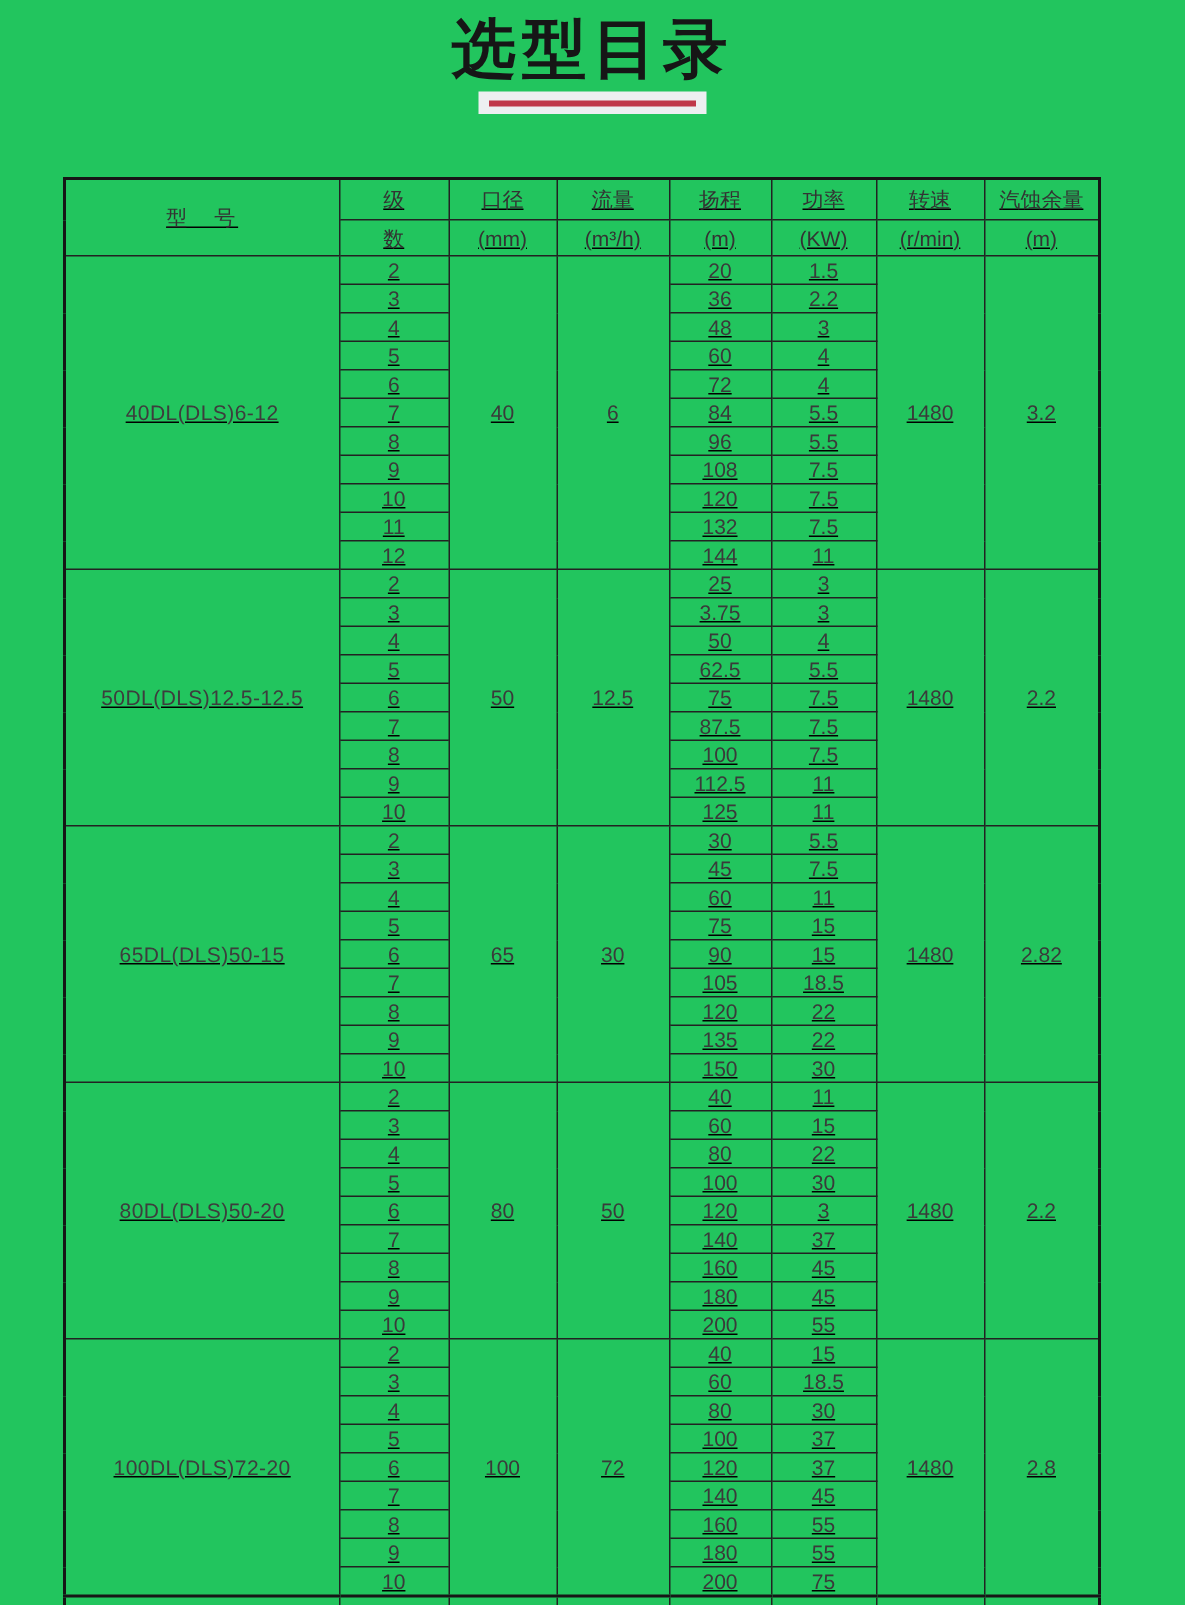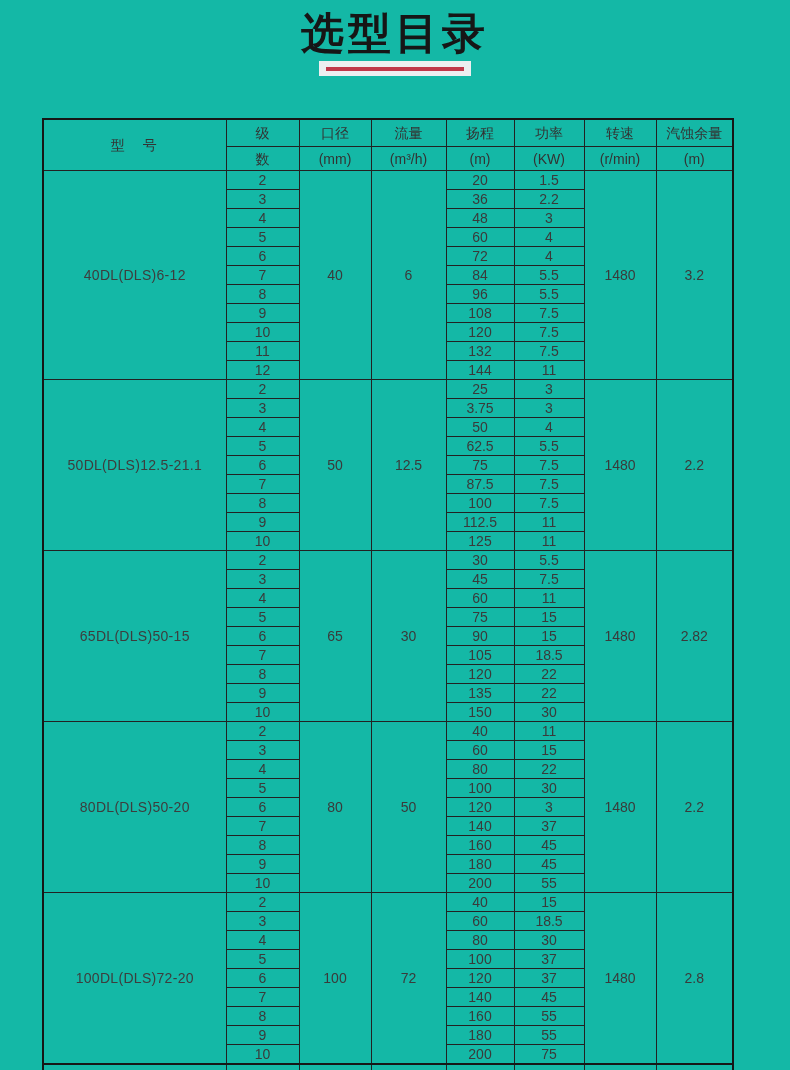--- a/index.html
+++ b/index.html
@@ -4,21 +4,21 @@
 <style>
   html, body {
     margin: 0;
     padding: 0;
     width: 790px;
     height: 1070px;
     overflow: hidden;
     background: #ffffff;
     font-family: "Liberation Sans", sans-serif;
   }
-  .page { position: relative; width: 790px; height: 1070px; background: #14b8a6; }
+  .page { position: relative; width: 790px; height: 1070px; background: #22c55e; }
 
   
   .title-wrap { position: absolute; top: 0; left: 0; width: 790px; text-align: center; }
   .title {
     margin: 10px 0 0 0;
     font-size: 43px;
     line-height: 1.1;
     font-weight: bold;
     color: #161616;
     letter-spacing: 4px;
@@ -31,20 +31,21 @@
     display: flex; align-items: center; justify-content: center;
   }
   .underline { width: 138px; height: 4px; background: #c0384a; }
 
   
   .table-clip {
     position: absolute;
     left: 42px; top: 118px;
     width: 694px; height: 952px;
     overflow: hidden;
+    text-decoration: underline;
   }
   table.catalog {
     border-collapse: collapse;
     table-layout: fixed;
     width: 690px;
     border: 2px solid #161616;
     color: #3a3a3a;
   }
   table.catalog th, table.catalog td {
     border: 1px solid #222222;
@@ -165,21 +166,21 @@
             <td>11</td>
             <td>132</td>
             <td>7.5</td>
           </tr>
           <tr>
             <td>12</td>
             <td>144</td>
             <td>11</td>
           </tr>
           <tr>
-            <td rowspan="9" class="model">50DL(DLS)12.5-21.1</td>
+            <td rowspan="9" class="model">50DL(DLS)12.5-12.5</td>
             <td>2</td>
             <td rowspan="9">50</td>
             <td rowspan="9">12.5</td>
             <td>25</td>
             <td>3</td>
             <td rowspan="9">1480</td>
             <td rowspan="9">2.2</td>
           </tr>
           <tr>
             <td>3</td>

